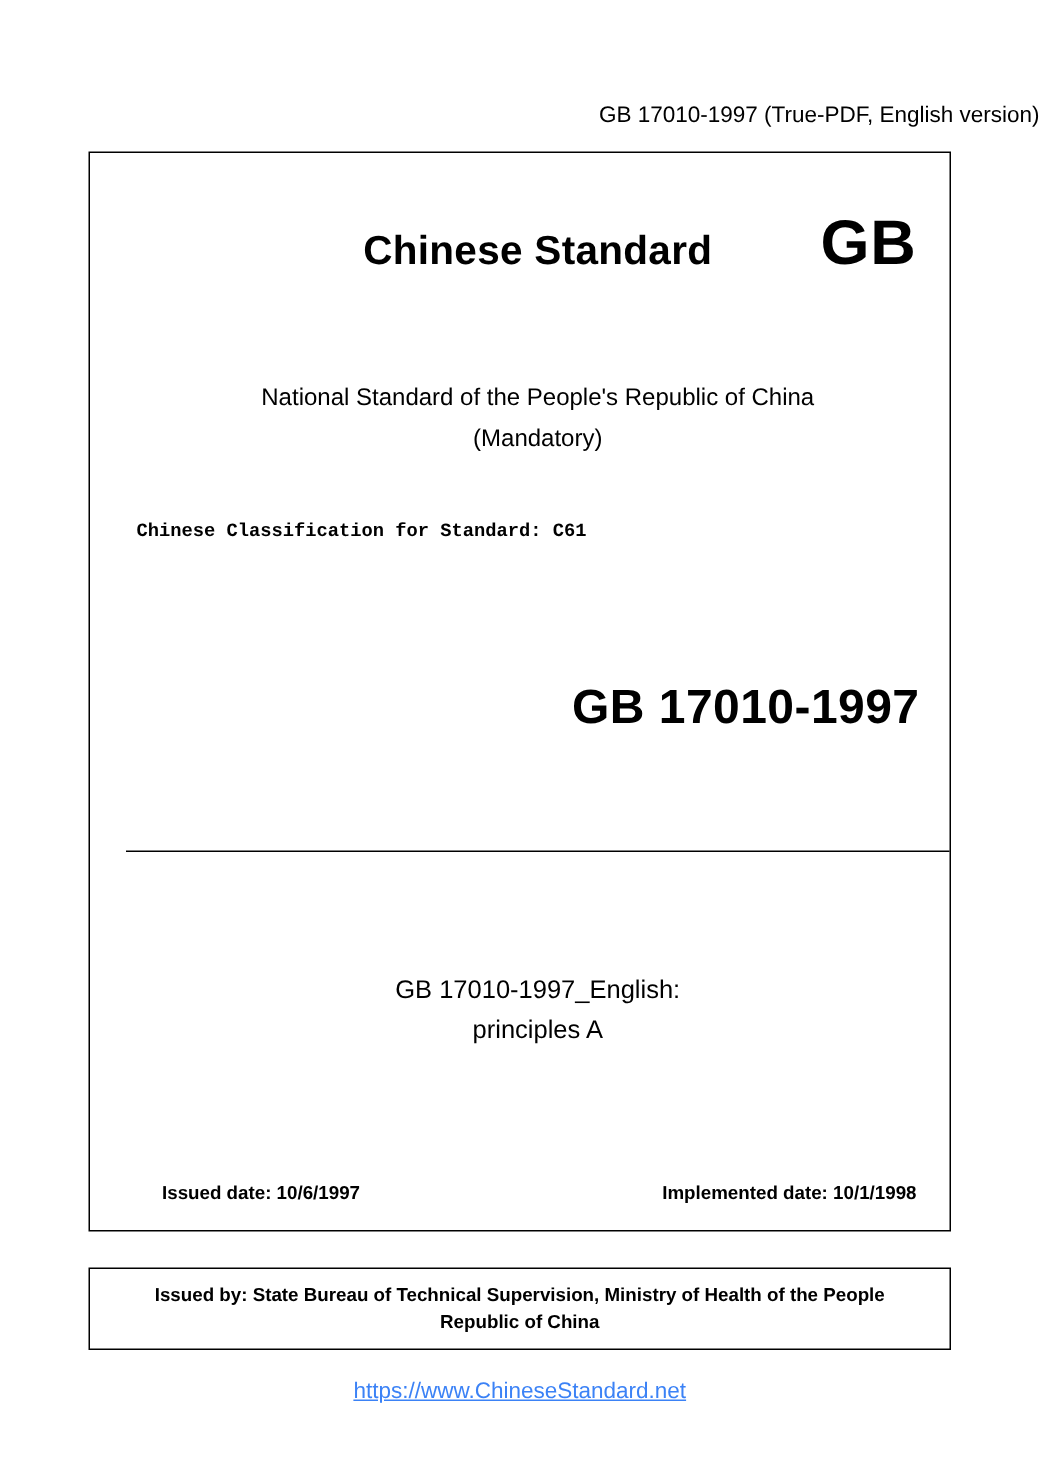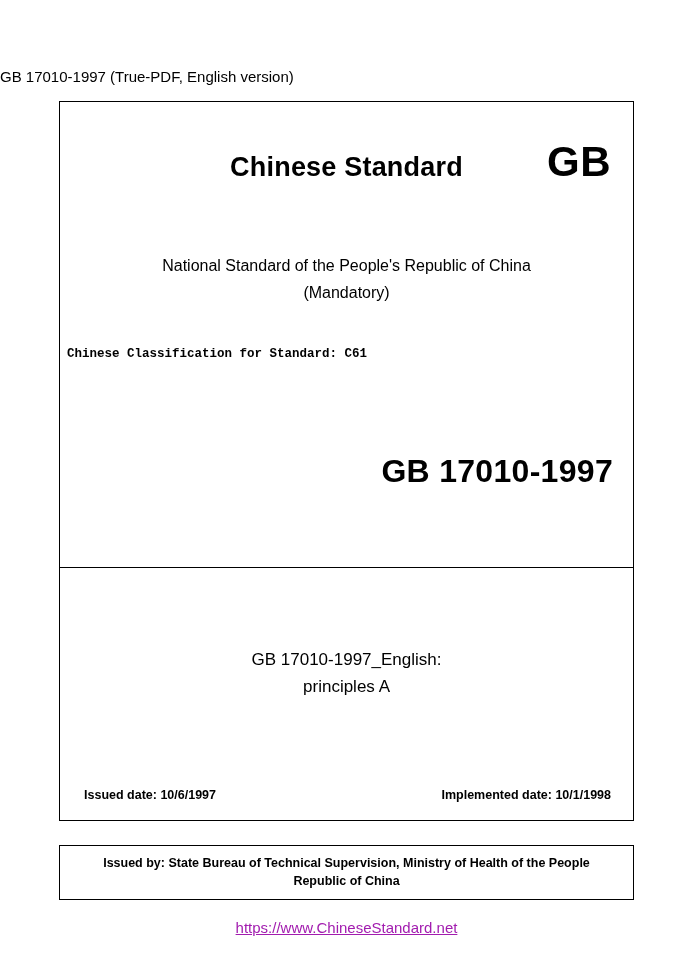--- a/index.html
+++ b/index.html
@@ -19,33 +19,34 @@
     width: 693px;
     height: 980px;
     position: relative;
     box-sizing: border-box;
   }
   .doc-header {
     position: absolute;
     top: 68px;
     left: 0;
     width: 693px;
-    text-align: left;
+    text-align: right;
     font-size: 15px;
     color: #000;
   }
 
   
   .frame {
     position: absolute;
     left: 59px;
     top: 101px;
     width: 575px;
     border: 1px solid #000;
     box-sizing: border-box;
+    padding-left: 24px;
   }
 
   .panel-top {
     position: relative;
     height: 466px;
     border-bottom: 1px solid #000;
     box-sizing: border-box;
   }
 
   .title-row {
@@ -140,21 +141,21 @@
     line-height: 18px;
   }
 
   .site-link {
     position: absolute;
     top: 919px;
     left: 0;
     width: 693px;
     text-align: center;
     font-size: 15px;
-    color: #a21caf;
+    color: #3b82f6;
     text-decoration: underline;
   }
 </style>
 </head>
 <body>
 
 <div class="page">
 
   <div class="doc-header">GB 17010-1997 (True-PDF, English version)</div>
 

